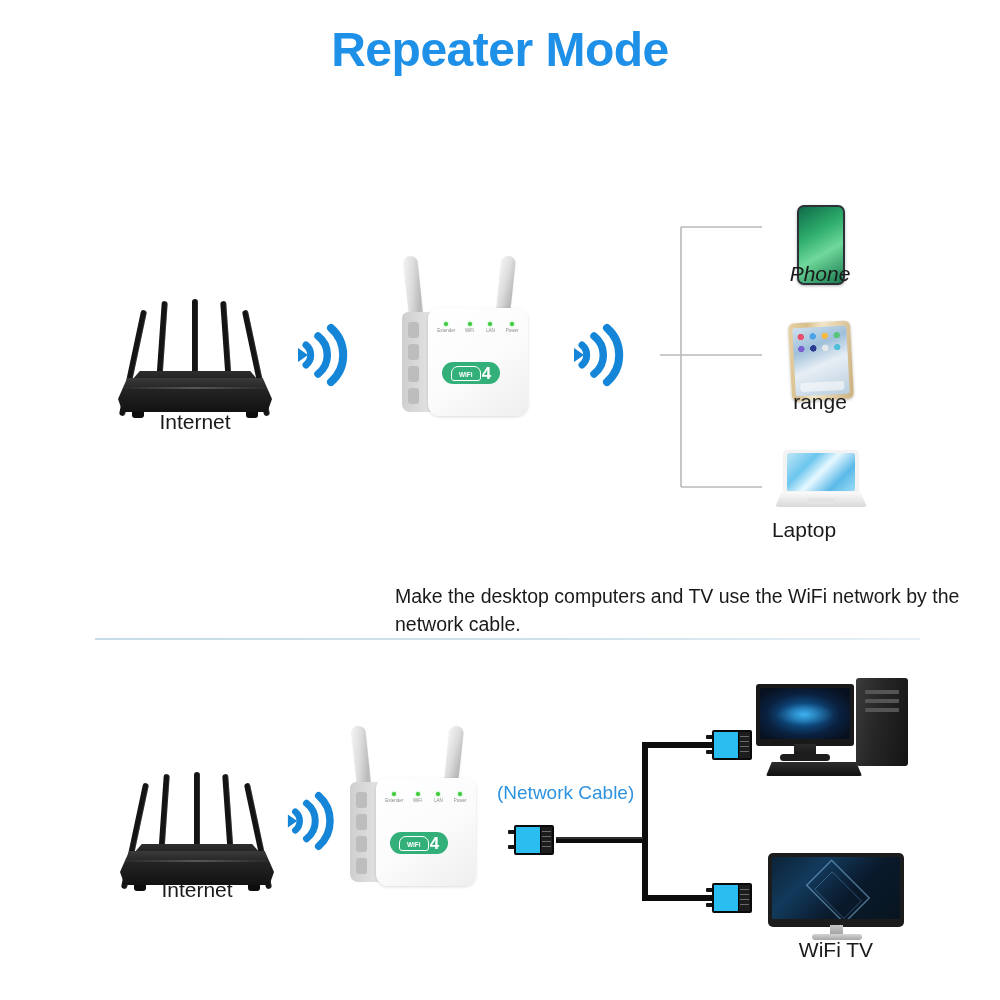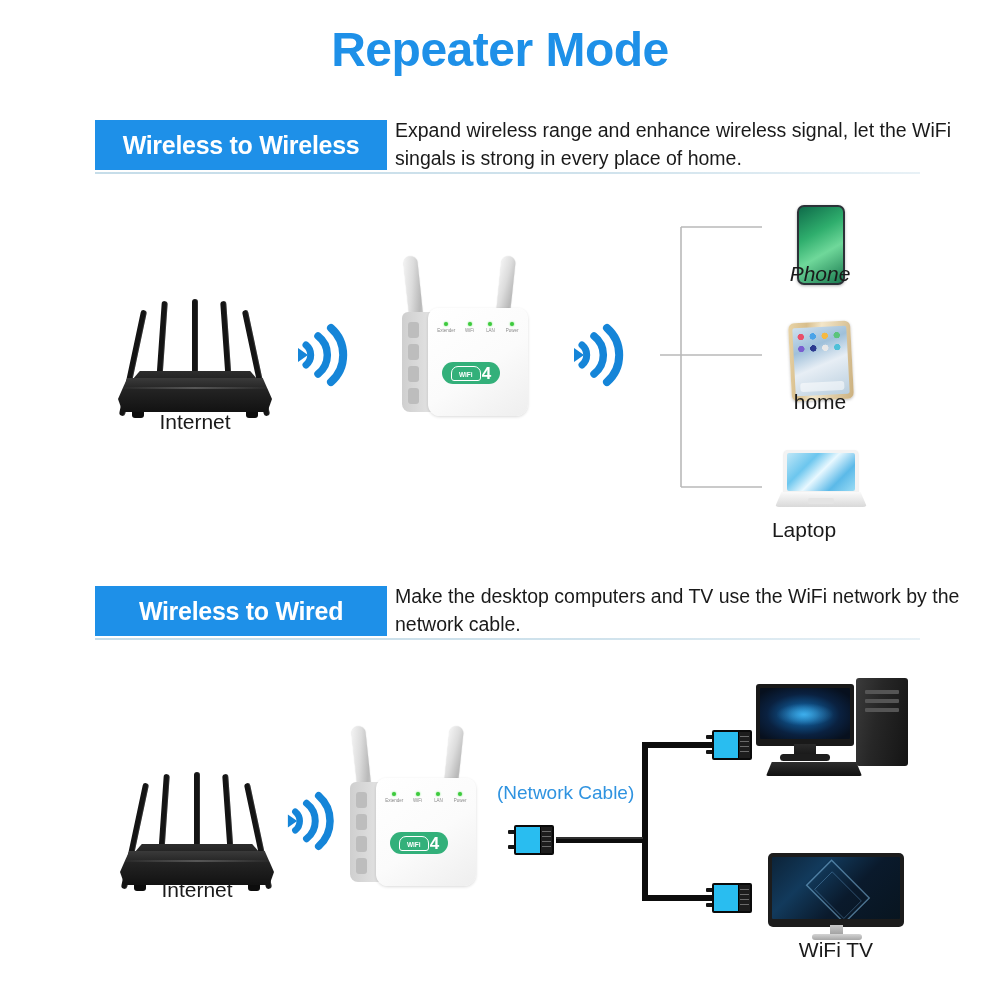--- a/index.html
+++ b/index.html
@@ -230,25 +230,20 @@
 
   .cablelabel{position:absolute;color:#2f93e0;font-size:19px;white-space:nowrap;}
 </style>
 </head>
 <body>
 
 <div class="page">
 
   <div class="title">Repeater Mode</div>
 
-  <div class="section-head" style="top:120px;">
-    <div class="badge w1">Wireless to Wireless</div>
-    <div class="desc d1">Expand wireless range and enhance wireless signal, let the WiFi singals is strong in every place of home.</div>
-    <div class="rule" style="top:52px;"></div>
-  </div>
 
   <div class="router" style="left:110px;top:295px;">
     <div class="ant" style="left:20px;top:14px;width:6px;height:108px;transform:rotate(12deg);"></div>
     <div class="ant" style="left:48px;top:6px;width:6px;height:110px;transform:rotate(4deg);"></div>
     <div class="ant" style="left:82px;top:4px;width:6px;height:112px;"></div>
     <div class="ant" style="left:114px;top:6px;width:6px;height:110px;transform:rotate(-4deg);"></div>
     <div class="ant" style="left:143px;top:14px;width:6px;height:108px;transform:rotate(-12deg);"></div>
     <div class="top"></div>
     <div class="body"></div>
     <div class="foot" style="left:22px;"></div>
@@ -319,32 +314,31 @@
   </svg>
 
   <div class="phone" style="left:797px;top:205px;">
     <div class="scr"></div>
   </div>
   <div class="dlabel" style="left:760px;top:262px;width:120px;font-style:italic;">Phone</div>
 
   <div class="ipad" style="left:790px;top:322px;">
     <div class="scr"></div>
   </div>
-  <div class="dlabel" style="left:760px;top:390px;width:120px;">home</div>
+  <div class="dlabel" style="left:760px;top:390px;width:120px;">range</div>
 
   <div class="laptop" style="left:775px;top:450px;">
     <div class="lid">
         <div class="scr"></div>
       </div>
     <div class="base"></div>
   </div>
   <div class="dlabel" style="left:744px;top:518px;width:120px;">Laptop</div>
 
   <div class="section-head" style="top:586px;">
-    <div class="badge w2">Wireless to Wired</div>
     <div class="desc d2">Make the desktop computers and TV use the WiFi network by the network cable.</div>
     <div class="rule" style="top:52px;"></div>
   </div>
 
   <div class="router" style="left:112px;top:768px;">
     <div class="ant" style="left:20px;top:14px;width:6px;height:108px;transform:rotate(12deg);"></div>
     <div class="ant" style="left:48px;top:6px;width:6px;height:110px;transform:rotate(4deg);"></div>
     <div class="ant" style="left:82px;top:4px;width:6px;height:112px;"></div>
     <div class="ant" style="left:114px;top:6px;width:6px;height:110px;transform:rotate(-4deg);"></div>
     <div class="ant" style="left:143px;top:14px;width:6px;height:108px;transform:rotate(-12deg);"></div>

